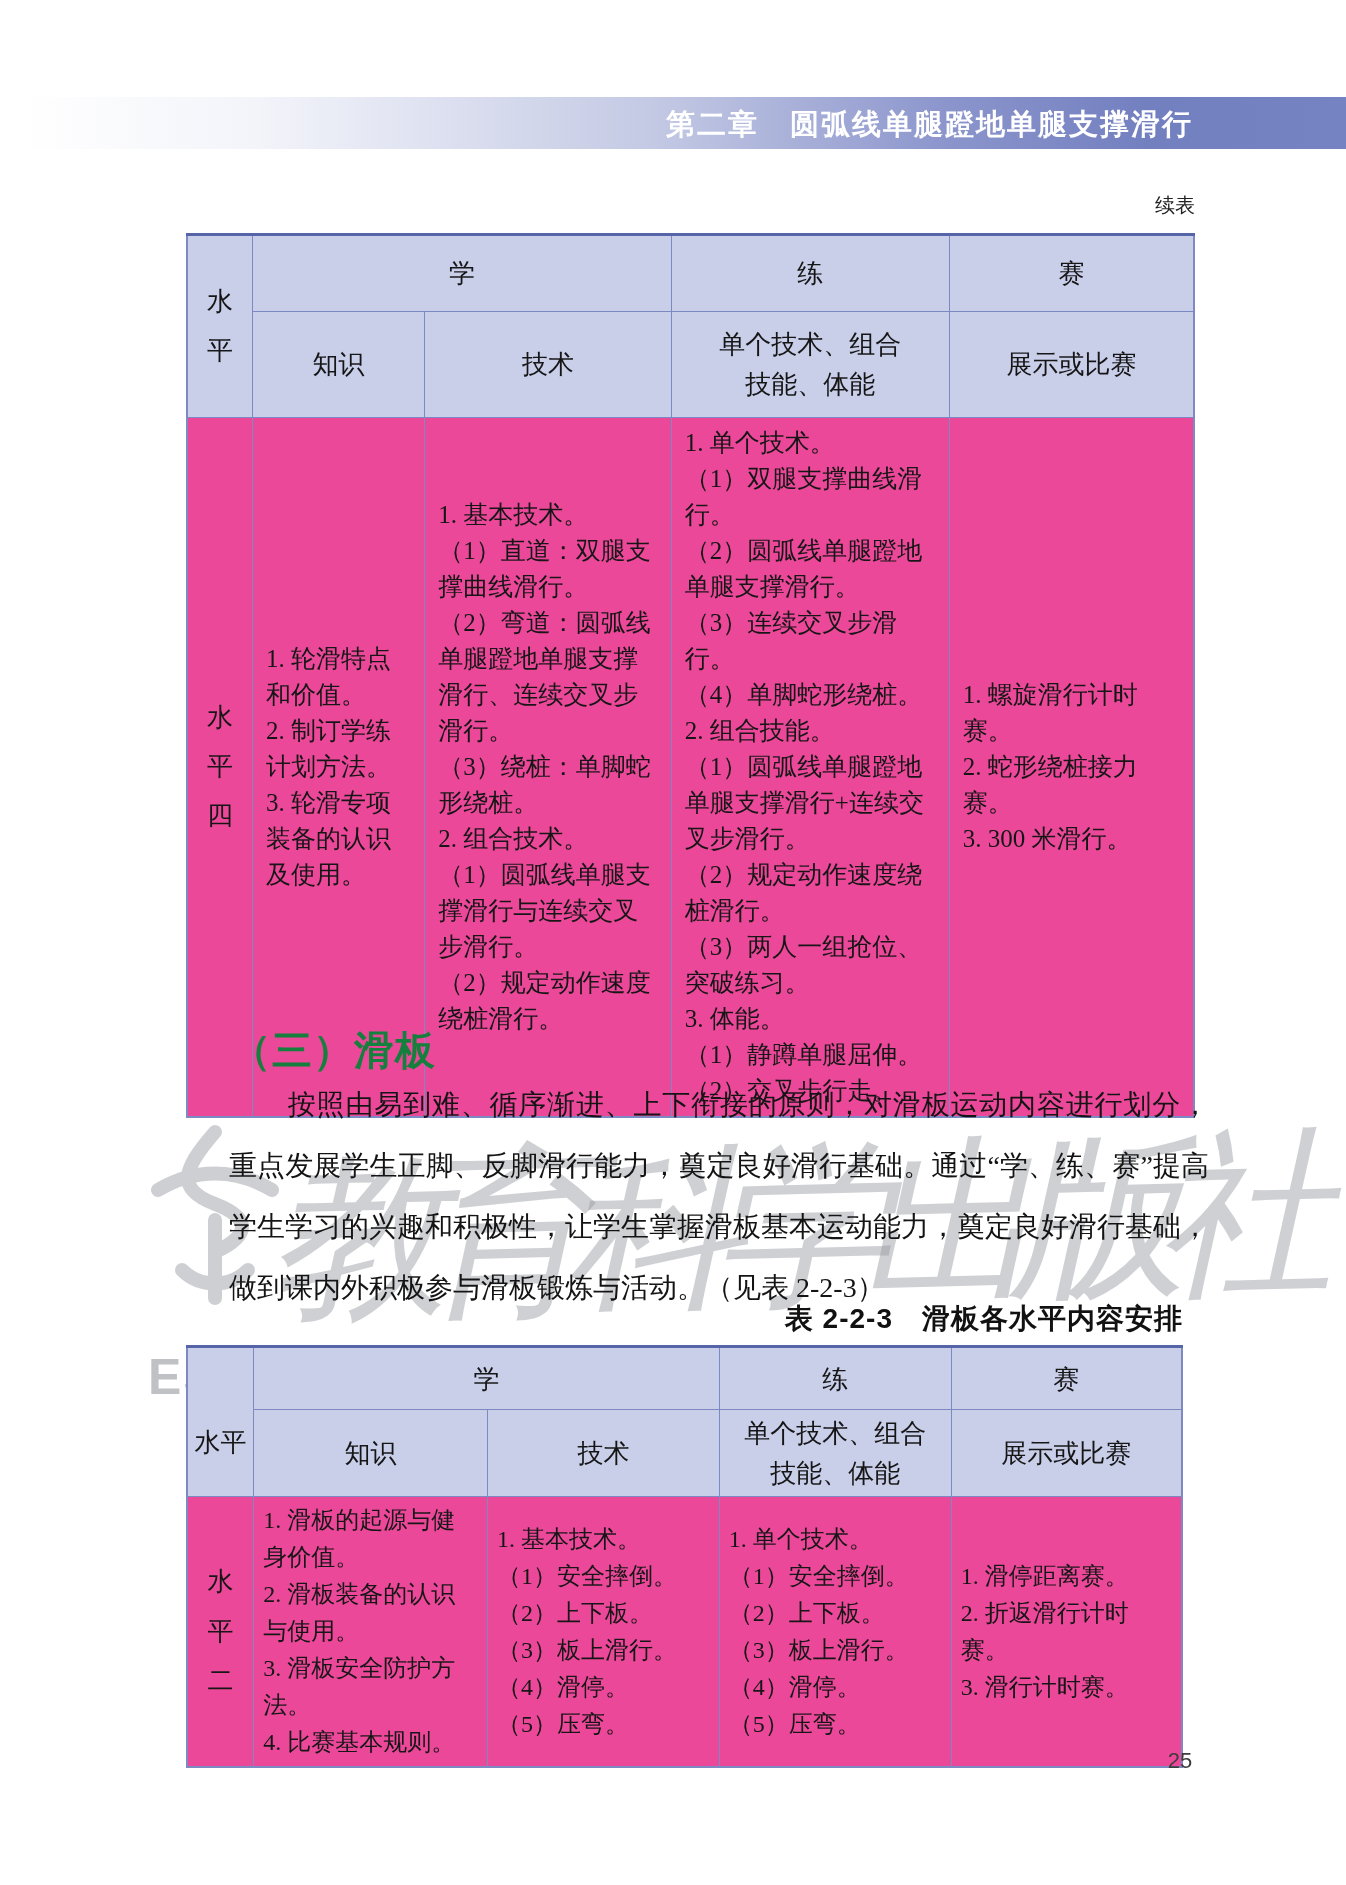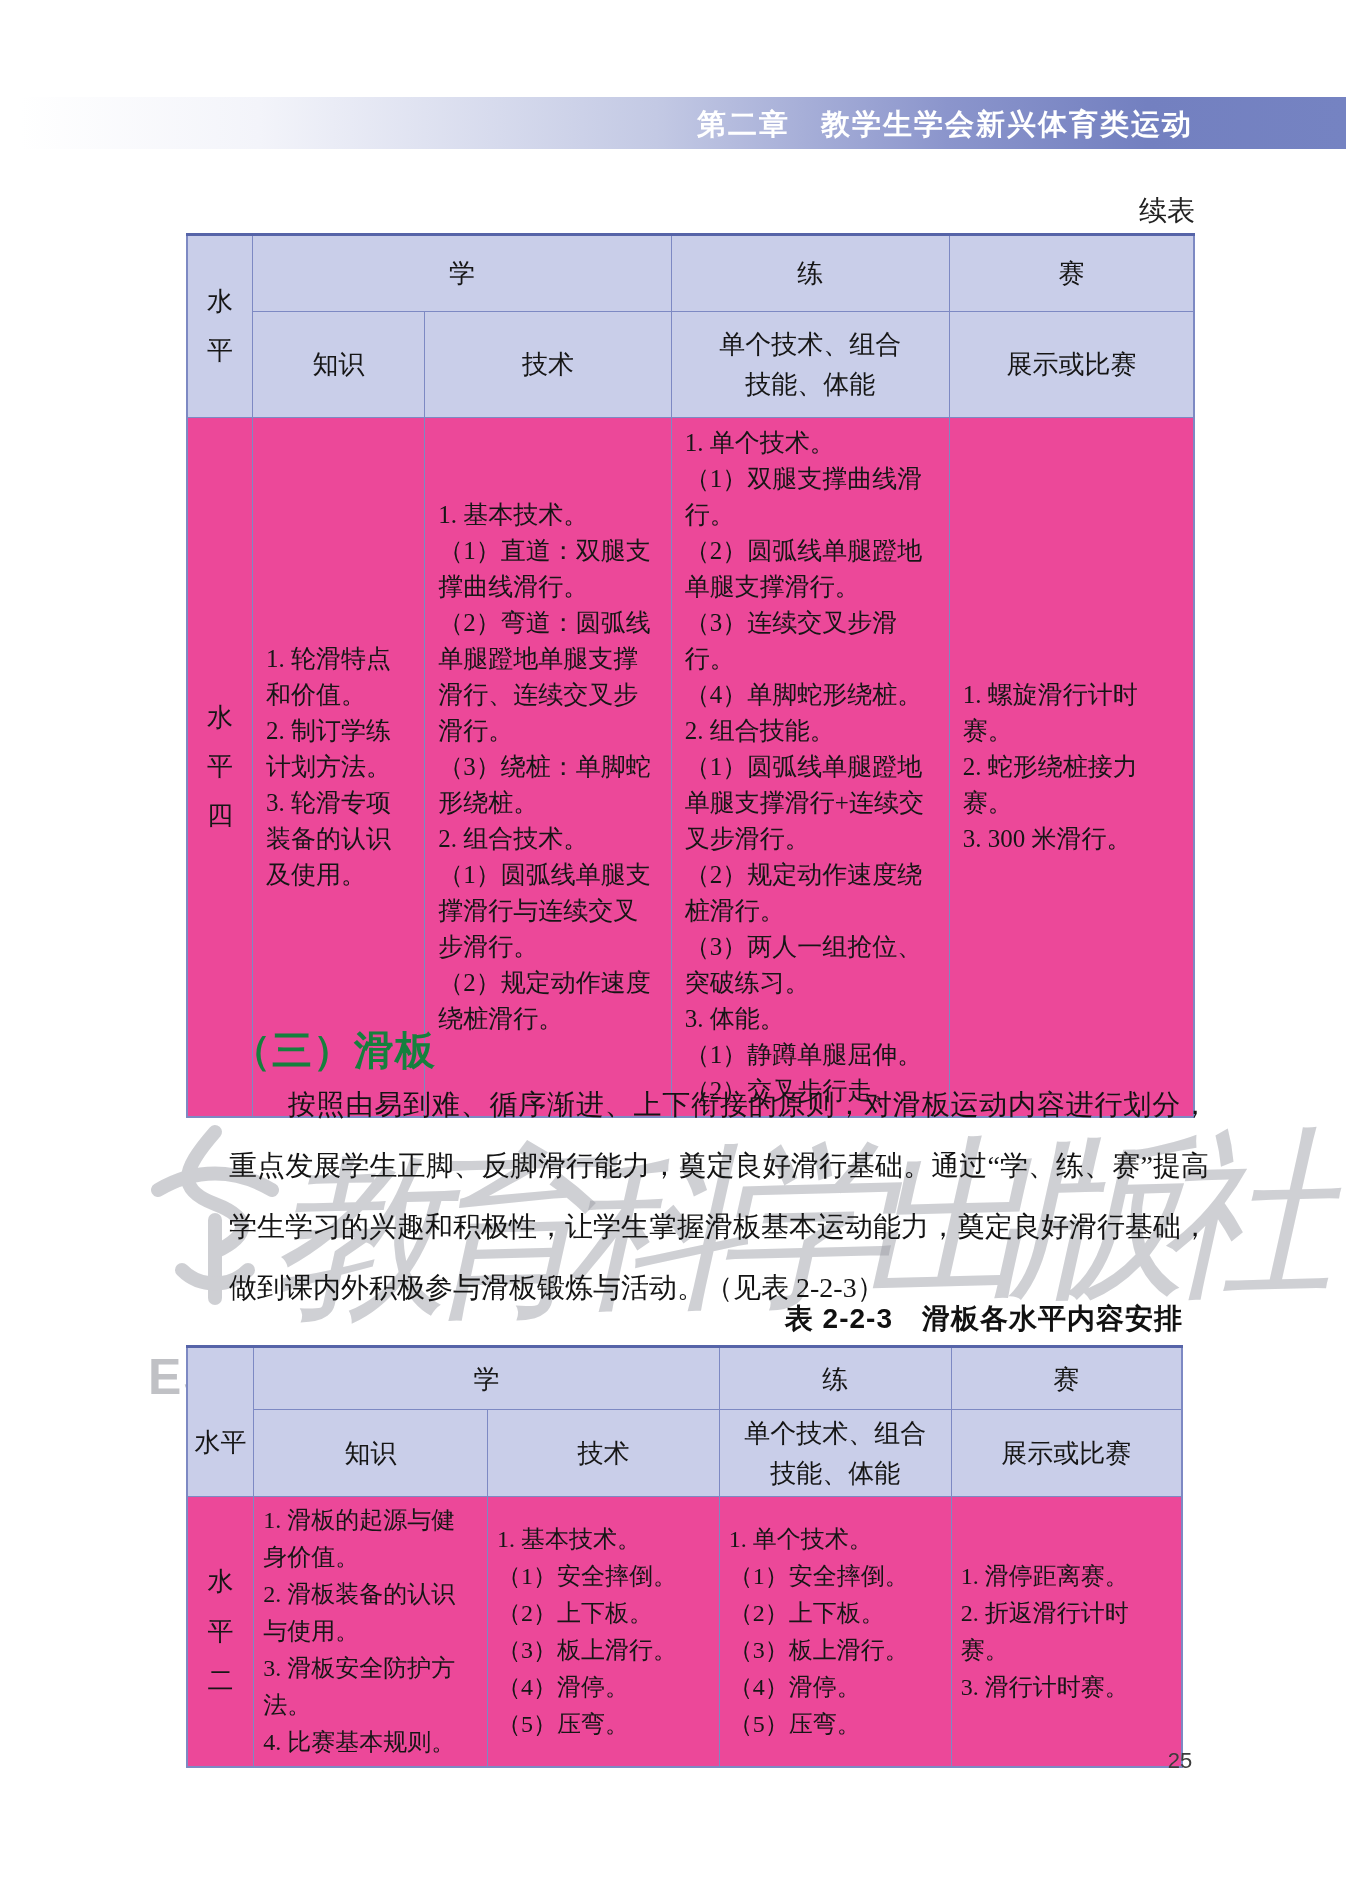--- a/index.html
+++ b/index.html
@@ -14,21 +14,21 @@
     background:linear-gradient(90deg, rgba(255,255,255,0) 0%, #f3f4fa 18%, #c3c9e4 48%, #8b95cc 70%, #7380c0 85%, #7583c2 100%);
   }
   .chapter-bar-text{
     position:absolute; right:153px; top:0; height:52px; line-height:54px;
     color:#ffffff; font-family:"Liberation Sans","DejaVu Sans",sans-serif;
     font-size:29px; font-weight:bold; letter-spacing:2px; white-space:nowrap;
   }
   
   .continued{
     position:absolute; left:186px; top:192px; width:1009px; text-align:right;
-    font-size:28px; color:#222;
+    font-size:20px; color:#222;
   }
   
   .tbl{ border-collapse:collapse; table-layout:fixed; }
   .tbl td, .tbl th{
     border:1px solid #7d89c3; overflow:hidden;
     font-weight:normal; color:#161616;
   }
   .tbl{ border:2px solid #7d89c3; border-top:3px solid #5664a8; }
   .tbl th{
     background:#c9cee9; text-align:center;
@@ -102,21 +102,21 @@
         <path d="M42 150 C 60 168, 90 168, 108 150"></path>
       </g>
     </svg>
     <div class="wm-chars">教育科学出版社</div>
     <div class="wm-abbr">ESPH</div>
   </div>
 
   <div class="content-layer">
 
     <div class="chapter-bar">
-      <div class="chapter-bar-text">第二章　教学生学会新兴体育类运动</div>
+      <div class="chapter-bar-text">第二章　圆弧线单腿蹬地单腿支撑滑行</div>
     </div>
 
     <div class="continued">续表</div>
 
     <table class="tbl t1 tbl-roller">
       <colgroup>
         <col style="width:6.5%">
           <col style="width:17.1%">
           <col style="width:24.5%">
           <col style="width:27.6%">

